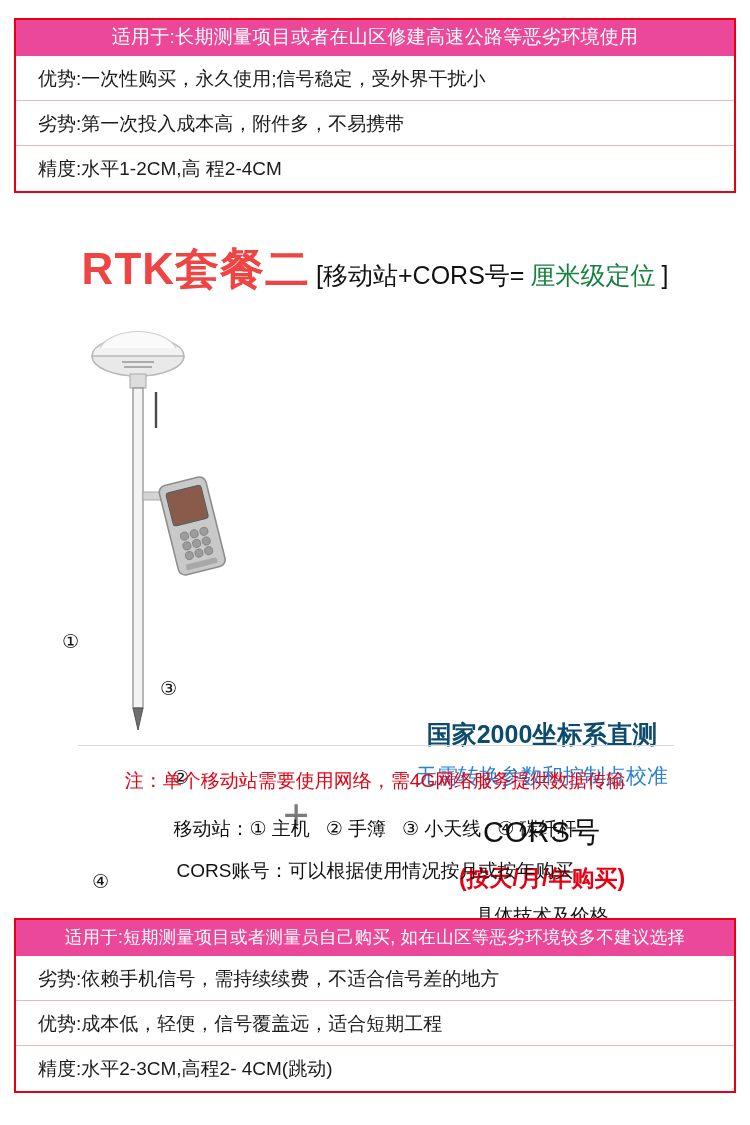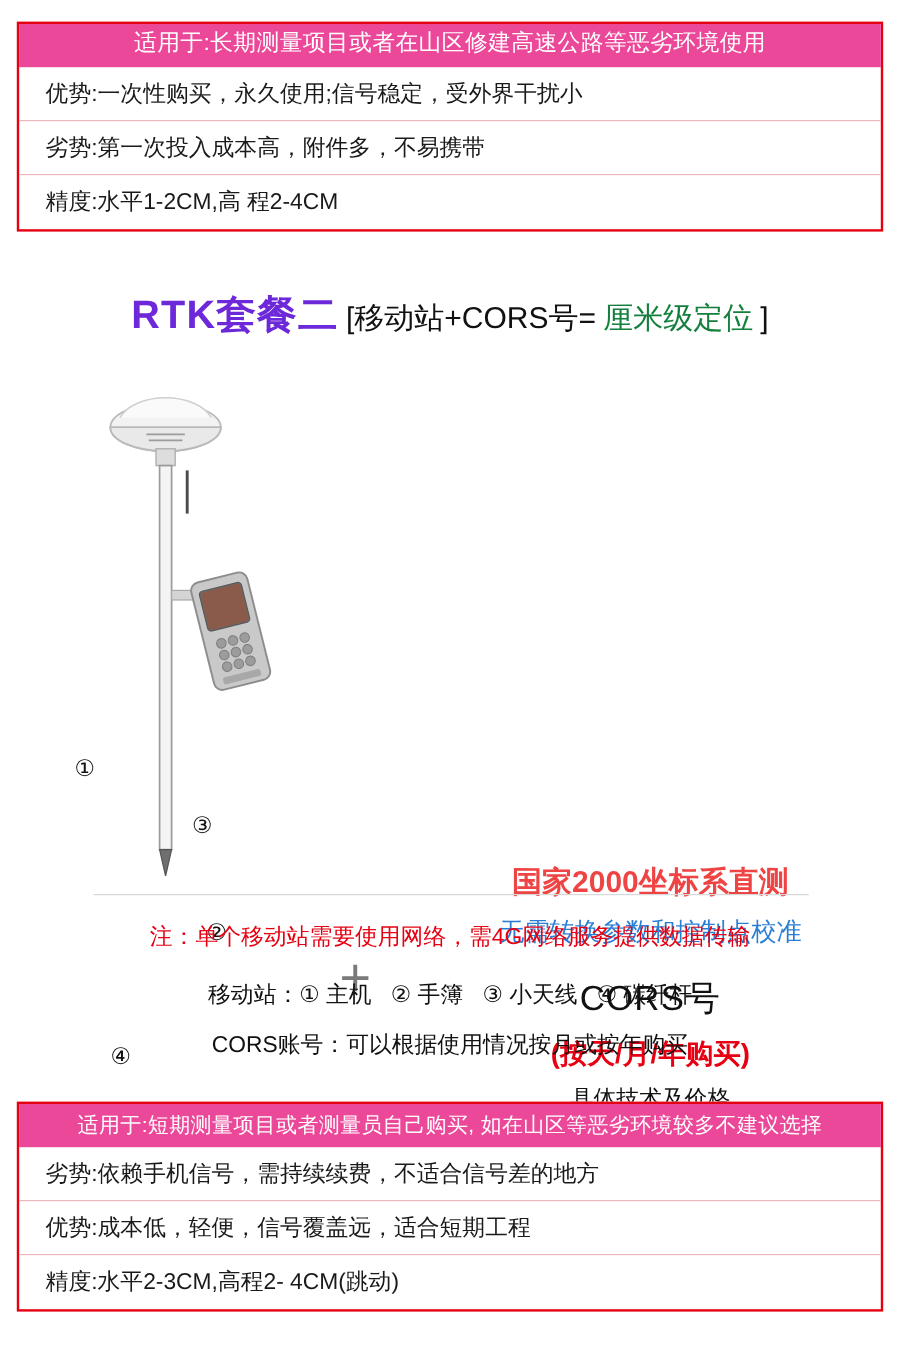--- a/index.html
+++ b/index.html
@@ -56,23 +56,23 @@
   
   .title-wrap {
     position: absolute;
     top: 240px;
     left: 0;
     width: 750px;
     text-align: center;
     white-space: nowrap;
   }
   .title-main {
-    font-size: 33px;
+    font-size: 44px;
     font-weight: bold;
-    color: #6d28d9;
+    color: #ef4444;
     letter-spacing: 1px;
     font-family: "Liberation Sans", "DejaVu Sans", sans-serif;
     text-align: right;
   }
   .title-sub {
     font-size: 25px;
     color: #111;
     margin-left: 6px;
   }
   .title-hl {
@@ -114,21 +114,21 @@
   .right-block {
     position: absolute;
     left: 352px;
     top: 418px;
     width: 380px;
     text-align: center;
   }
   .rb-l1 {
     font-size: 25px;
     font-weight: bold;
-    color: #ef4444;
+    color: #0c4a6e;
     white-space: nowrap;
   }
   .rb-l2 {
     font-size: 21px;
     color: #2a7fd4;
     margin-top: 11px;
     white-space: nowrap;
   }
   .rb-l3 {
     font-size: 29px;

